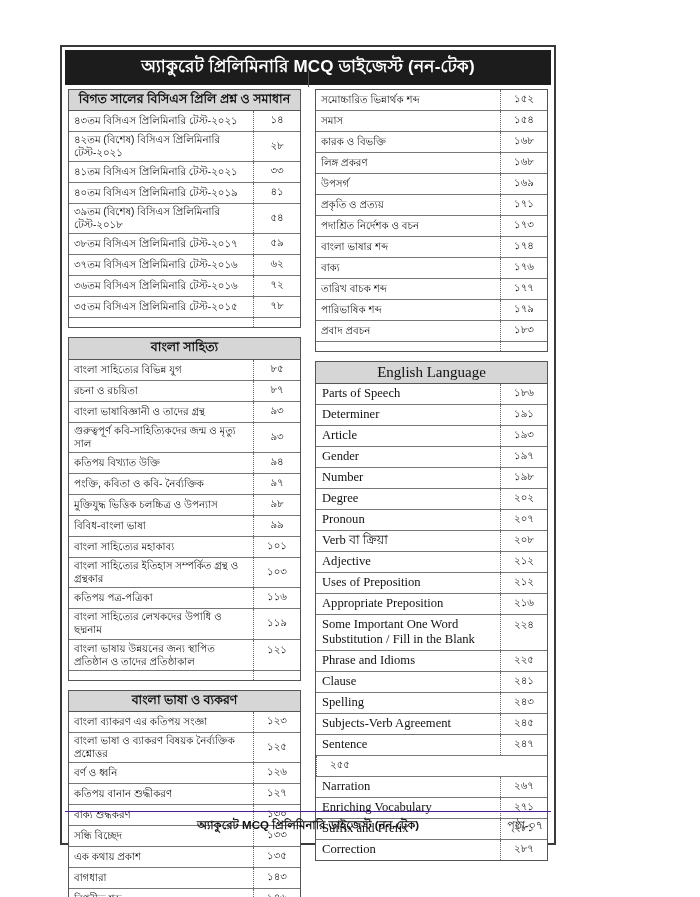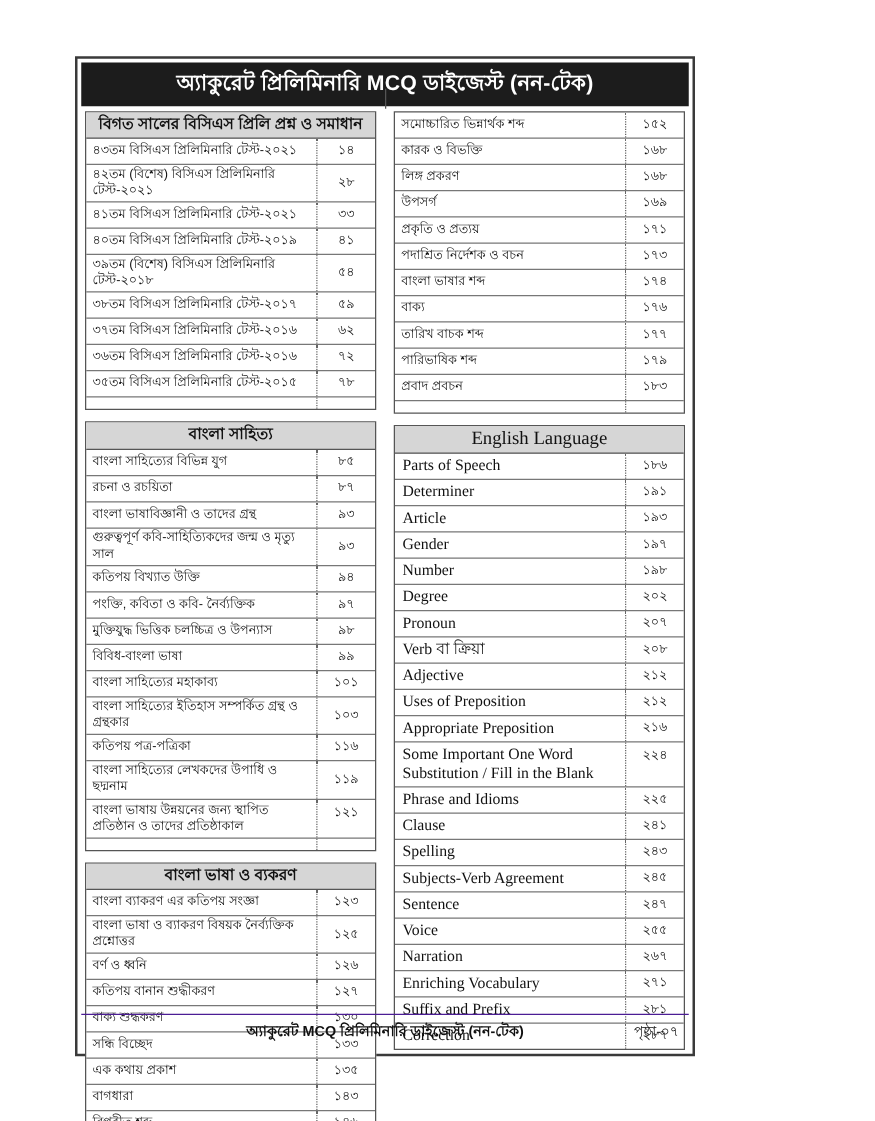--- a/index.html
+++ b/index.html
@@ -349,20 +349,24 @@
         </div>
       </div>
     <div class="col col-right" id="col-right">
         <div class="section">
           <div class="rows">
             <div class="row">
               <div class="row-title">সমোচ্চারিত ভিন্নার্থক শব্দ</div>
               <div class="row-page">১৫২</div>
             </div>
             <div class="row">
+              <div class="row-title">সমাস</div>
+              <div class="row-page">১৫৪</div>
+            </div>
+            <div class="row">
               <div class="row-title">কারক ও বিভক্তি</div>
               <div class="row-page">১৬৮</div>
             </div>
             <div class="row">
               <div class="row-title">লিঙ্গ প্রকরণ</div>
               <div class="row-page">১৬৮</div>
             </div>
             <div class="row">
               <div class="row-title">উপসর্গ</div>
               <div class="row-page">১৬৯</div>
@@ -466,21 +470,20 @@
             </div>
             <div class="row">
               <div class="row-title">Subjects-Verb Agreement</div>
               <div class="row-page">২৪৫</div>
             </div>
             <div class="row">
               <div class="row-title">Sentence</div>
               <div class="row-page">২৪৭</div>
             </div>
             <div class="row">
-              <div class="row-title">Voice</div>
               <div class="row-page">২৫৫</div>
             </div>
             <div class="row">
               <div class="row-title">Narration</div>
               <div class="row-page">২৬৭</div>
             </div>
             <div class="row">
               <div class="row-title">Enriching Vocabulary</div>
               <div class="row-page">২৭১</div>
             </div>

